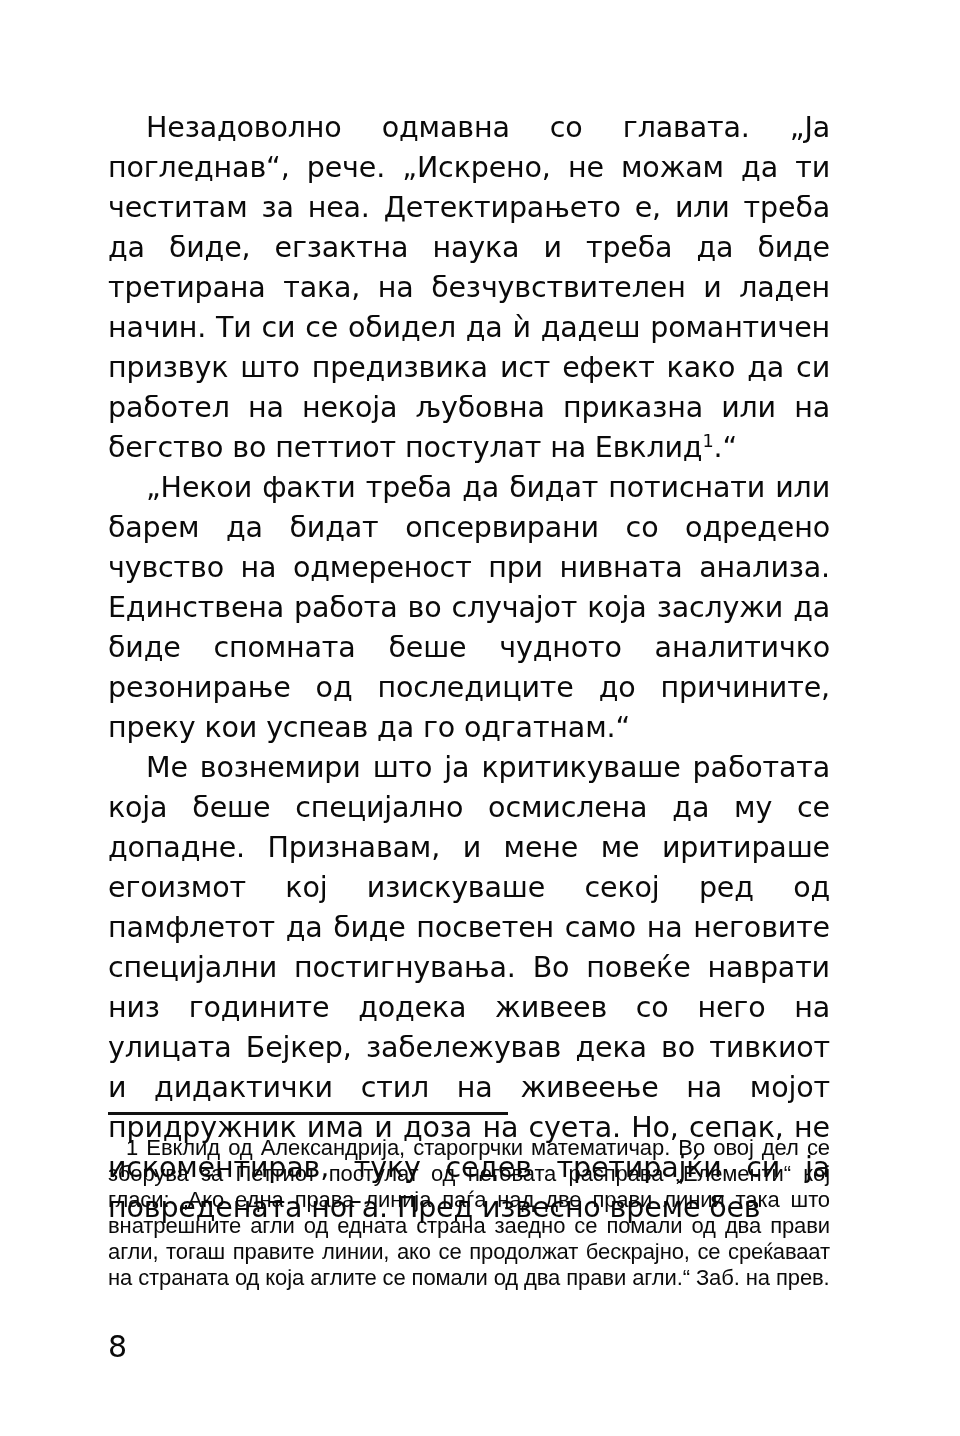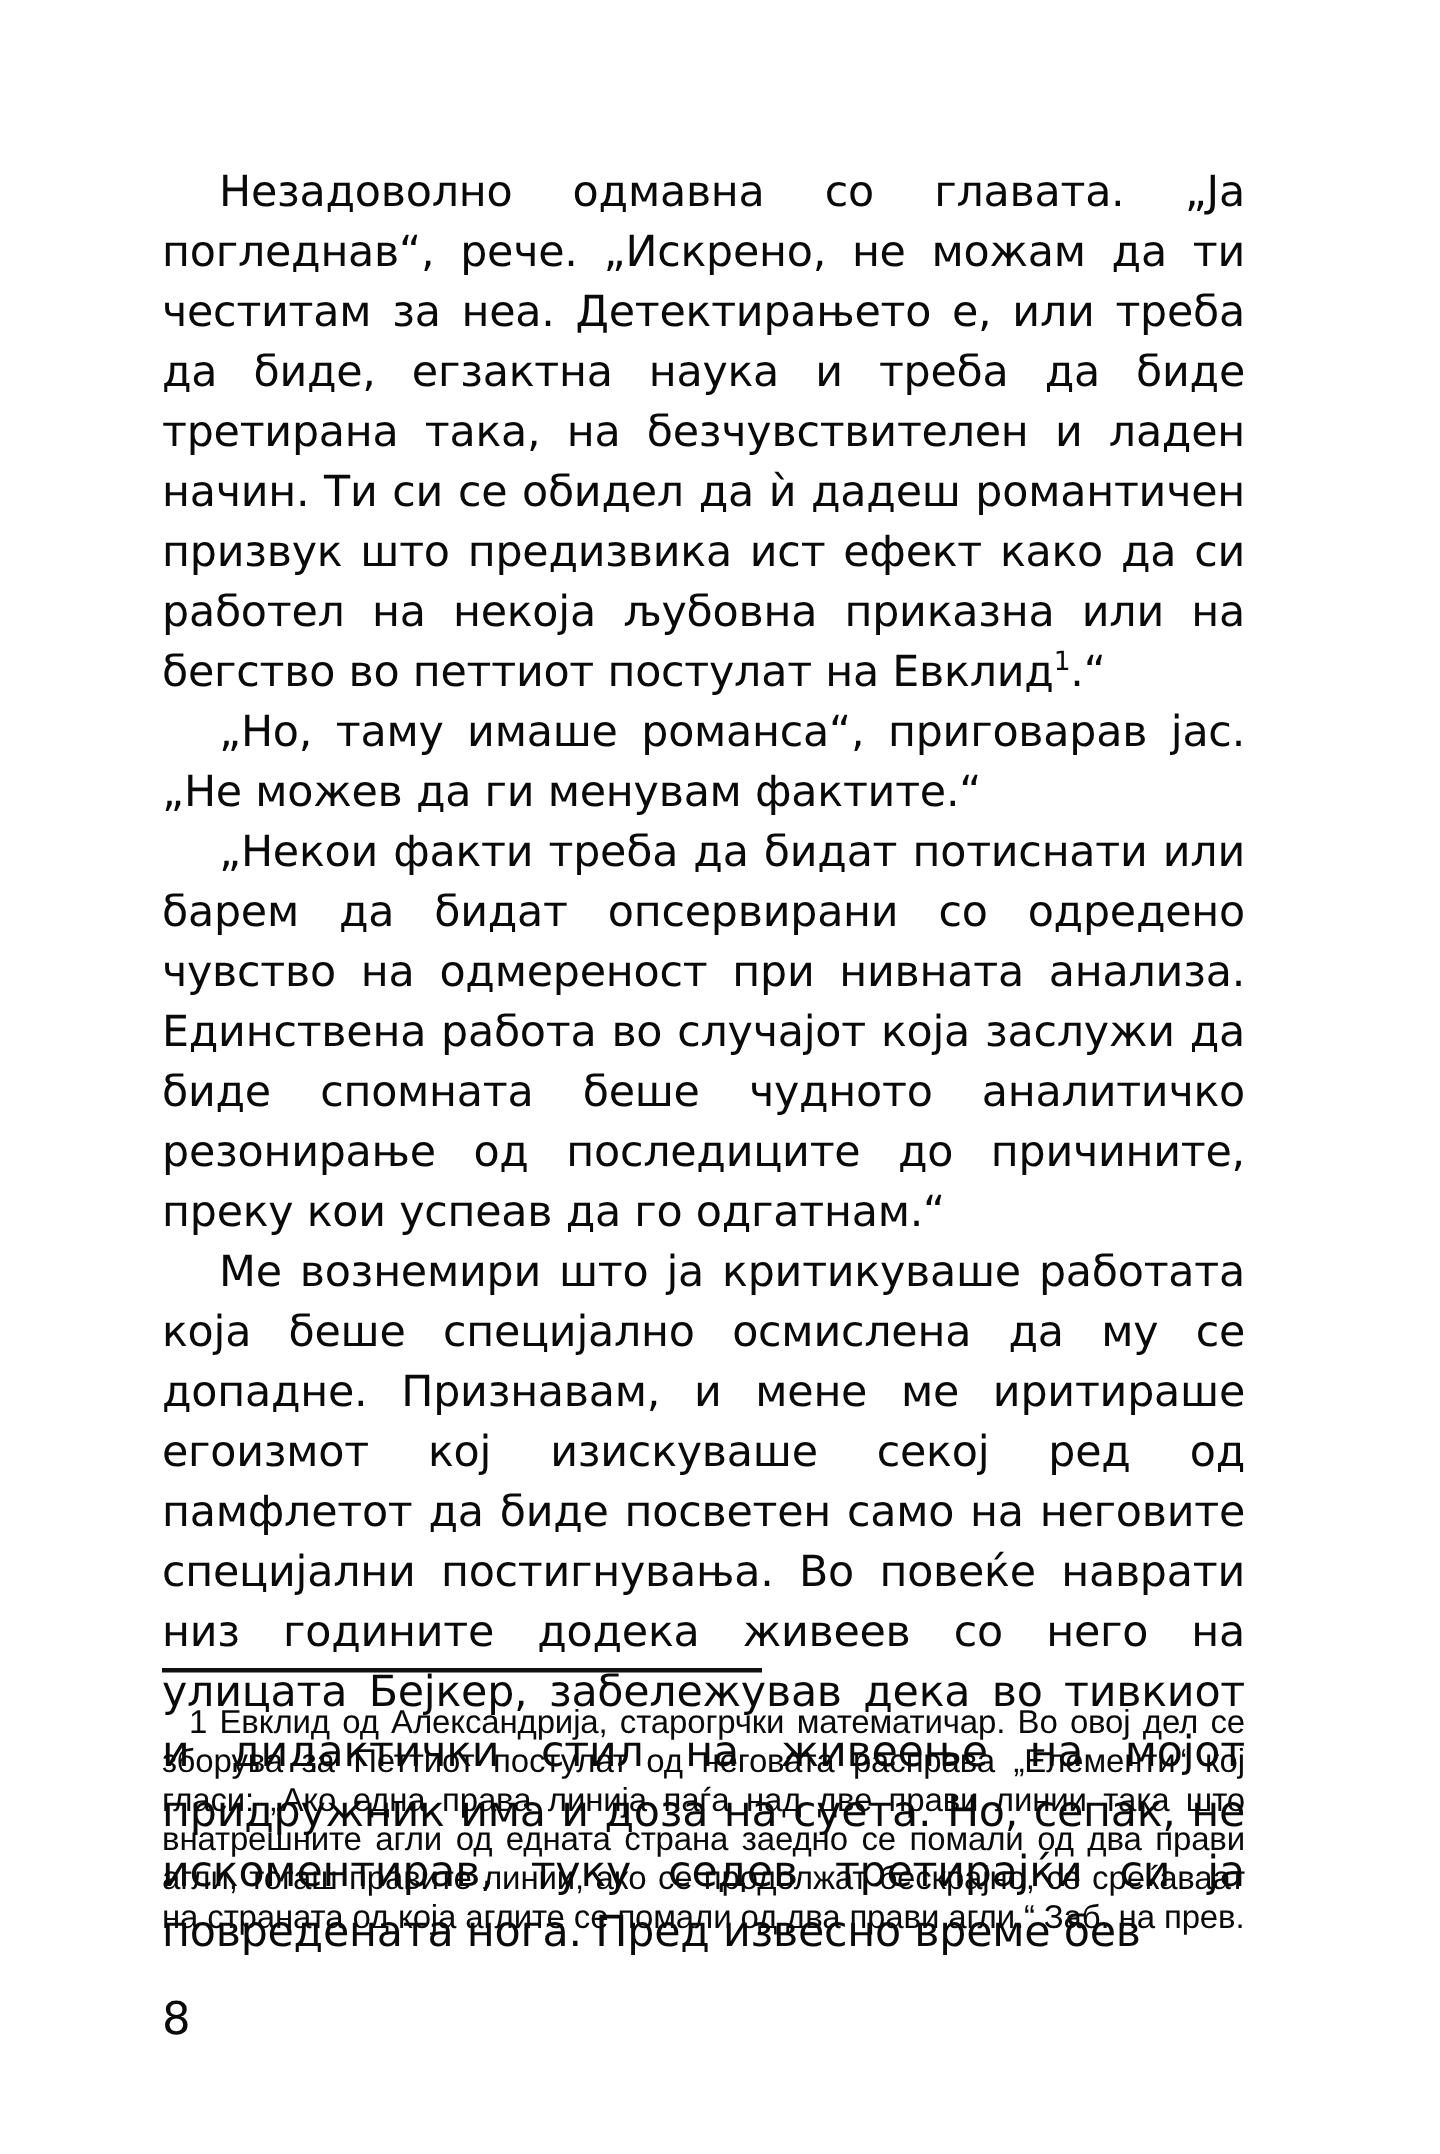--- a/index.html
+++ b/index.html
@@ -91,21 +91,20 @@
 </style>
 </head>
 <body>
 
 <div class="page">
 
   <div class="body-block">
 
     <p class="para"><span>Незадоволно одмавна со главата. „Ја погледнав“, рече. „Искрено, не можам да ти честитам за неа. Детектирањето е, или треба да биде, егзактна наука и треба да биде третирана така, на безчувствителен и ладен начин. Ти си се обидел да ѝ дадеш романтичен призвук што предизвика ист ефект како да си работел на некоја љубовна приказна или на бегство во петтиот постулат на Евклид</span><span class="sup">1</span><span>.“</span></p>
 
-    <p class="para">„Но, таму имаше романса“, приговарав јас. „Не можев да ги менувам фактите.“</p>
 
     <p class="para">„Некои факти треба да бидат потиснати или барем да бидат опсервирани со одредено чувство на одмереност при нивната анализа. Единствена работа во случајот која заслужи да биде спомната беше чудното аналитичко резонирање од последиците до причините, преку кои успеав да го одгатнам.“</p>
 
     <p class="para">Ме вознемири што ја критикуваше работата која беше специјално осмислена да му се допадне. Признавам, и мене ме иритираше егоизмот кој изискуваше секој ред од памфлетот да биде посветен само на неговите специјални постигнувања. Во повеќе наврати низ годините додека живеев со него на улицата Бејкер, забележував дека во тивкиот и дидактички стил на живеење на мојот придружник има и доза на суета. Но, сепак, не искоментирав, туку седев третирајќи си ја повредената нога. Пред извесно време бев</p>
 
   </div>
 
   <div class="footnote-zone">
     <div class="footnote-rule"></div>
     <p class="footnote">1 Евклид од Александрија, старогрчки математичар. Во овој дел се зборува за Петтиот постулат од неговата расправа „Елементи“ кој гласи: „Ако една права линија паѓа над две прави линии така што внатрешните агли од едната страна заедно се помали од два прави агли, тогаш правите линии, ако се продолжат бескрајно, се среќаваат на страната од која аглите се помали од два прави агли.“ Заб. на прев.</p>

